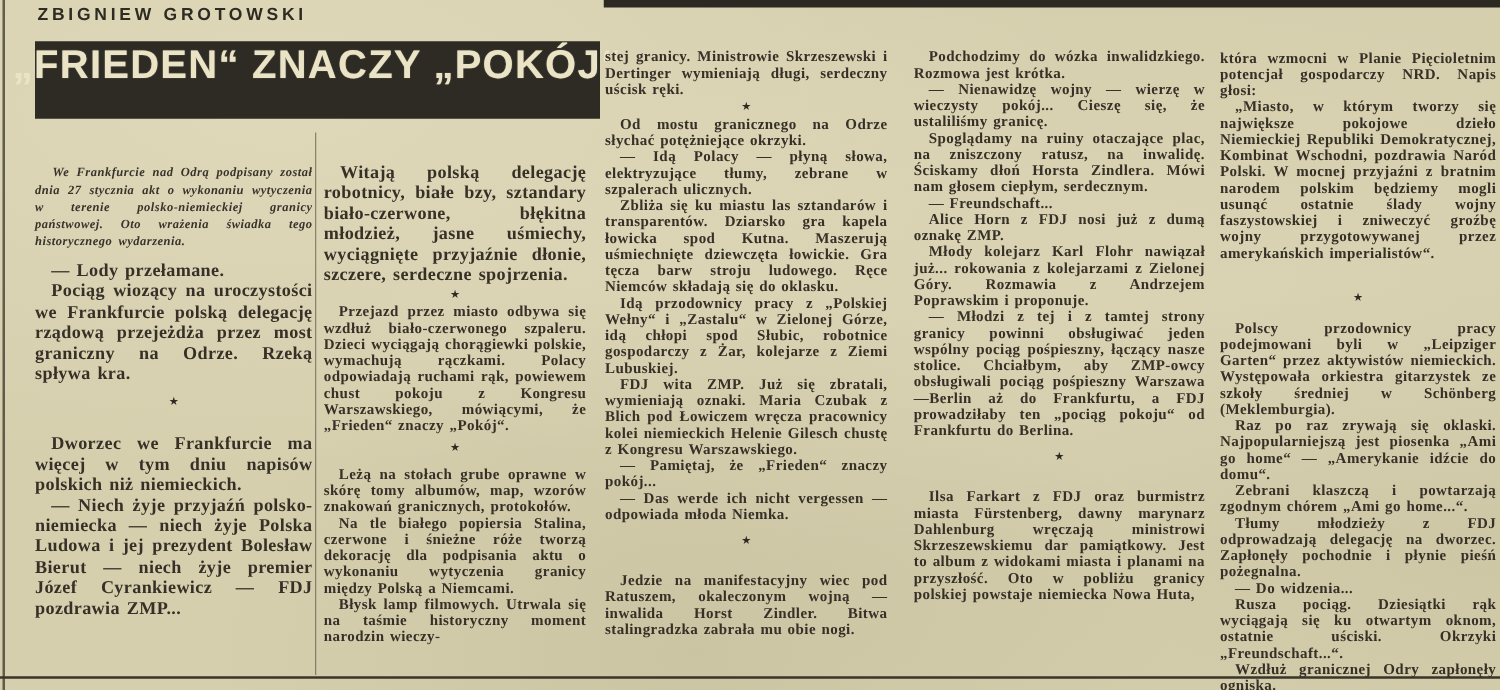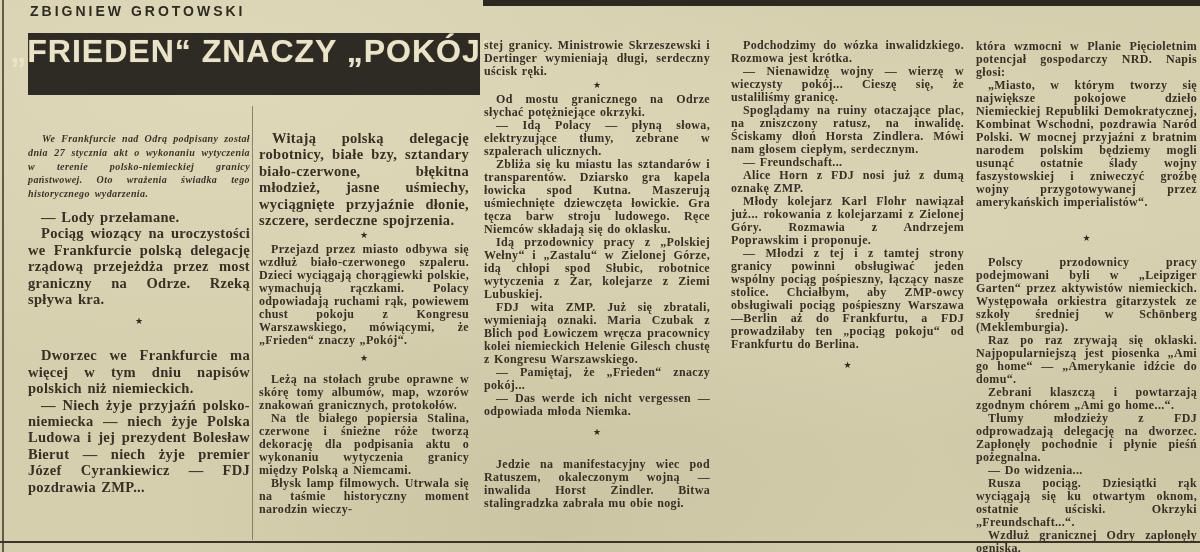--- a/index.html
+++ b/index.html
@@ -85,37 +85,38 @@
       <p class="sm">Na tle białego popiersia Stalina, czerwone i śnieżne róże tworzą dekorację dla podpisania aktu o wykonaniu wytyczenia granicy między Polską a Niemcami.</p>
       <p class="sm">Błysk lamp filmowych. Utrwala się na taśmie historyczny moment narodzin wieczy-</p>
     </div>
 
   <div class="col" style="left:484px;top:11px;width:226px;">
       <p class="sm noindent">stej granicy. Ministrowie Skrzeszewski i Dertinger wymieniają długi, serdeczny uścisk ręki.</p>
       <div class="star g1">★</div>
       <p class="sm">Od mostu granicznego na Odrze słychać potężniejące okrzyki.</p>
       <p class="sm">— Idą Polacy — płyną słowa, elektryzujące tłumy, zebrane w szpalerach ulicznych.</p>
       <p class="sm">Zbliża się ku miastu las sztandarów i transparentów. Dziarsko gra kapela łowicka spod Kutna. Maszerują uśmiechnięte dziewczęta łowickie. Gra tęcza barw stroju ludowego. Ręce Niemców składają się do oklasku.</p>
-      <p class="sm">Idą przodownicy pracy z „Polskiej Wełny“ i „Zastalu“ w Zielonej Górze, idą chłopi spod Słubic, robotnice wytyczenia z Żar, kolejarze z Ziemi Lubuskiej.</p>
+      <p class="sm">Idą przodownicy pracy z „Polskiej Wełny“ i „Zastalu“ w Zielonej Górze, idą chłopi spod Słubic, robotnice gospodarczy z Żar, kolejarze z Ziemi Lubuskiej.</p>
       <p class="sm">FDJ wita ZMP. Już się zbratali, wymieniają oznaki. Maria Czubak z Blich pod Łowiczem wręcza pracownicy kolei niemieckich Helenie Gilesch chustę z Kongresu Warszawskiego.</p>
       <p class="sm">— Pamiętaj, że „Frieden“ znaczy pokój...</p>
       <p class="sm">— Das werde ich nicht vergessen — odpowiada młoda Niemka.</p>
       <div class="star g3">★</div>
       <p class="sm">Jedzie na manifestacyjny wiec pod Ratuszem, okaleczonym wojną — inwalida Horst Zindler. Bitwa stalingradzka zabrała mu obie nogi.</p>
     </div>
 
   <div class="col" style="left:731px;top:11px;width:233px;">
       <p class="sm">Podchodzimy do wózka inwalidzkiego. Rozmowa jest krótka.</p>
       <p class="sm">— Nienawidzę wojny — wierzę w wieczysty pokój... Cieszę się, że ustaliliśmy granicę.</p>
       <p class="sm">Spoglądamy na ruiny otaczające plac, na zniszczony ratusz, na inwalidę. Ściskamy dłoń Horsta Zindlera. Mówi nam głosem ciepłym, serdecznym.</p>
       <p class="sm">— Freundschaft...</p>
       <p class="sm">Alice Horn z FDJ nosi już z dumą oznakę ZMP.</p>
       <p class="sm">Młody kolejarz Karl Flohr nawiązał już... rokowania z kolejarzami z Zielonej Góry. Rozmawia z Andrzejem Poprawskim i proponuje.</p>
       <p class="sm">— Młodzi z tej i z tamtej strony granicy powinni obsługiwać jeden wspólny pociąg pośpieszny, łączący nasze stolice. Chciałbym, aby ZMP-owcy obsługiwali pociąg pośpieszny Warszawa—Berlin aż do Frankfurtu, a FDJ prowadziłaby ten „pociąg pokoju“ od Frankfurtu do Berlina.</p>
       <div class="star g3">★</div>
+      <p class="sm">Ilsa Farkart z FDJ oraz burmistrz miasta Fürstenberg, dawny marynarz Dahlenburg wręczają ministrowi Skrzeszewskiemu dar pamiątkowy. Jest to album z widokami miasta i planami na przyszłość. Oto w pobliżu granicy polskiej powstaje niemiecka Nowa Huta,</p>
     </div>
 
   <div class="col" style="left:976px;top:12px;width:221px;">
       <p class="sm noindent">która wzmocni w Planie Pięcioletnim potencjał gospodarczy NRD. Napis głosi:</p>
       <p class="sm">„Miasto, w którym tworzy się największe pokojowe dzieło Niemieckiej Republiki Demokratycznej, Kombinat Wschodni, pozdrawia Naród Polski. W mocnej przyjaźni z bratnim narodem polskim będziemy mogli usunąć ostatnie ślady wojny faszystowskiej i zniweczyć groźbę wojny przygotowywanej przez amerykańskich imperialistów“.</p>
       <div class="star g4">★</div>
       <p class="sm">Polscy przodownicy pracy podejmowani byli w „Leipziger Garten“ przez aktywistów niemieckich. Występowała orkiestra gitarzystek ze szkoły średniej w Schönberg (Meklemburgia).</p>
       <p class="sm">Raz po raz zrywają się oklaski. Najpopularniejszą jest piosenka „Ami go home“ — „Amerykanie idźcie do domu“.</p>
       <p class="sm">Zebrani klaszczą i powtarzają zgodnym chórem „Ami go home...“.</p>
       <p class="sm">Tłumy młodzieży z FDJ odprowadzają delegację na dworzec. Zapłonęły pochodnie i płynie pieśń pożegnalna.</p>

